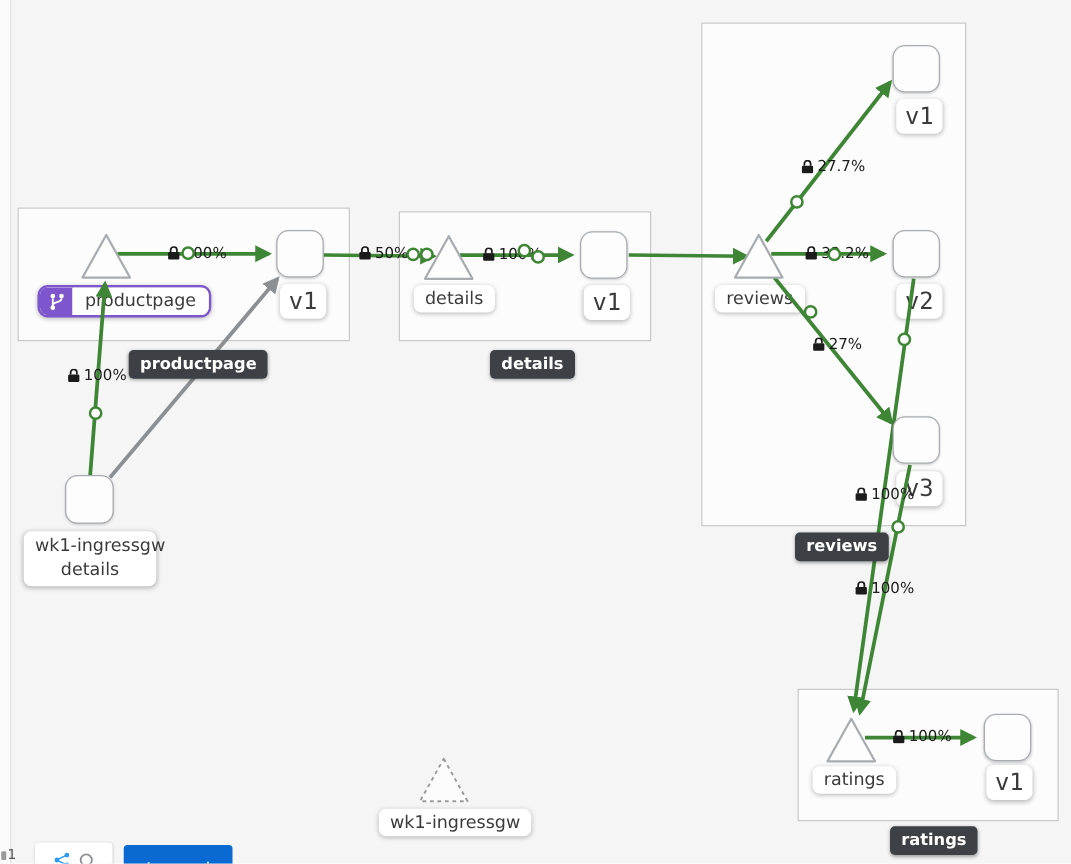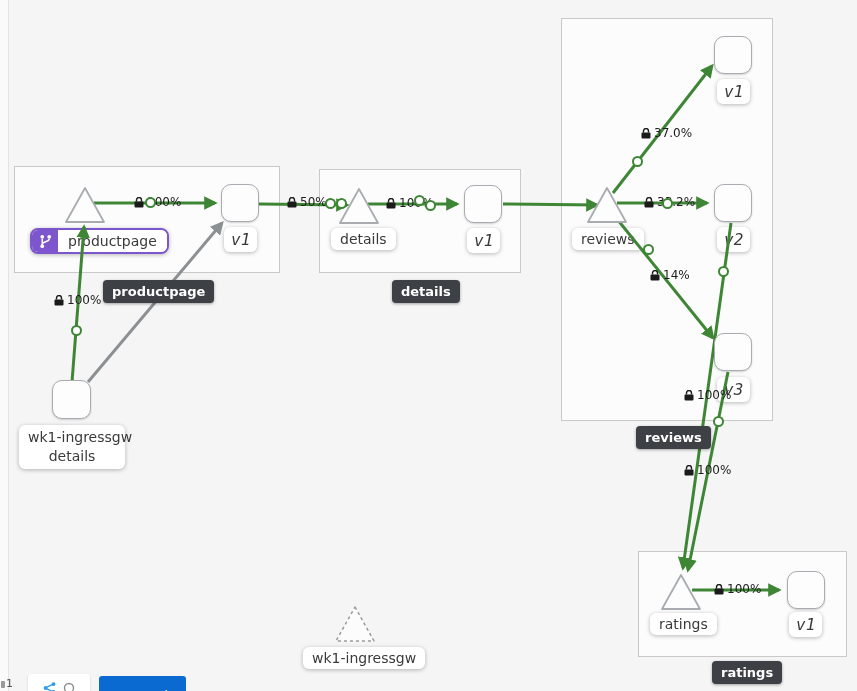--- a/index.html
+++ b/index.html
@@ -8,21 +8,21 @@
     background:#f5f5f5;font-family:"DejaVu Sans","Liberation Sans",sans-serif;
   }
   .left-rail{position:absolute;left:0;top:0;width:8px;height:691px;background:#fafafa;border-right:1px solid #e4e4e4;z-index:1;}
   .box{position:absolute;background:#fcfcfc;border:1px solid #c9c9c9;z-index:1;}
   .edges{position:absolute;left:0;top:0;z-index:3;pointer-events:none;}
   .sq{position:absolute;width:38px;height:38px;background:#fdfdfd;border:1.5px solid #a8acb0;border-radius:10px;
       box-shadow:0 1px 2px rgba(0,0,0,.18);z-index:4;box-sizing:border-box;}
   .tri{position:absolute;z-index:4;}
   .pill{position:absolute;background:#fff;border-radius:6px;padding:3px 9px;font-size:14px;color:#3a3a3a;
         box-shadow:0 1px 4px rgba(0,0,0,.28);z-index:2;white-space:nowrap;}
-  .vpill{font-family:"DejaVu Sans Mono",monospace;font-size:16px;padding:3px 7px;font-style:italic;}
+  .vpill{font-family:"DejaVu Sans Mono",monospace;font-size:19px;padding:3px 7px;}
   .pill.center{text-align:center;line-height:19px;}
   .pp-pill{display:flex;align-items:stretch;padding:0;border:2px solid #7d55cc;border-radius:8px;overflow:hidden;}
   .pp-pill .vs-icon{background:#7d55cc;display:flex;align-items:center;justify-content:center;width:26px;}
   .pp-pill .pp-text{background:#fff;padding:3px 10px;font-size:14px;color:#3a3a3a;display:flex;align-items:center;}
   .badge{position:absolute;background:#3d4045;color:#fff;font-size:13px;font-weight:bold;padding:4px 9px;
          border-radius:4px;box-shadow:0 1px 3px rgba(0,0,0,.35);z-index:7;white-space:nowrap;}
   .elabel{position:absolute;display:flex;align-items:center;gap:3px;font-size:12px;color:#1c1c1c;z-index:5;white-space:nowrap;}
   .dot{position:absolute;width:11px;height:11px;border:2px solid #3e8635;border-radius:50%;background:#fff;z-index:6;box-sizing:border-box;}
   .btn-white{position:absolute;left:28px;top:674px;width:62px;height:28px;background:#fff;border-radius:3px;
              box-shadow:0 1px 2px rgba(0,0,0,.2);z-index:8;display:flex;align-items:center;justify-content:center;gap:6px;}
@@ -146,35 +146,35 @@
         <rect x="0.5" y="4.5" width="9" height="6" rx="1" fill="#1b1b1b"></rect>
         <path d="M2.5 4.5 V3 a2.5 2.5 0 0 1 5 0 V4.5" fill="none" stroke="#1b1b1b" stroke-width="1.4"></path>
       </svg>
     <span>100%</span>
   </div>
   <div class="elabel" style="left:641px;top:126px;">
     <svg width="10" height="11" viewBox="0 0 10 11">
         <rect x="0.5" y="4.5" width="9" height="6" rx="1" fill="#1b1b1b"></rect>
         <path d="M2.5 4.5 V3 a2.5 2.5 0 0 1 5 0 V4.5" fill="none" stroke="#1b1b1b" stroke-width="1.4"></path>
       </svg>
-    <span>37.0%</span>
+    <span>27.7%</span>
   </div>
   <div class="elabel" style="left:644px;top:195px;">
     <svg width="10" height="11" viewBox="0 0 10 11">
         <rect x="0.5" y="4.5" width="9" height="6" rx="1" fill="#1b1b1b"></rect>
         <path d="M2.5 4.5 V3 a2.5 2.5 0 0 1 5 0 V4.5" fill="none" stroke="#1b1b1b" stroke-width="1.4"></path>
       </svg>
     <span>33.2%</span>
   </div>
   <div class="elabel" style="left:650px;top:268px;">
     <svg width="10" height="11" viewBox="0 0 10 11">
         <rect x="0.5" y="4.5" width="9" height="6" rx="1" fill="#1b1b1b"></rect>
         <path d="M2.5 4.5 V3 a2.5 2.5 0 0 1 5 0 V4.5" fill="none" stroke="#1b1b1b" stroke-width="1.4"></path>
       </svg>
-    <span>14%</span>
+    <span>27%</span>
   </div>
   <div class="elabel" style="left:684px;top:388px;">
     <svg width="10" height="11" viewBox="0 0 10 11">
         <rect x="0.5" y="4.5" width="9" height="6" rx="1" fill="#1b1b1b"></rect>
         <path d="M2.5 4.5 V3 a2.5 2.5 0 0 1 5 0 V4.5" fill="none" stroke="#1b1b1b" stroke-width="1.4"></path>
       </svg>
     <span>100%</span>
   </div>
   <div class="elabel" style="left:684px;top:463px;">
     <svg width="10" height="11" viewBox="0 0 10 11">

